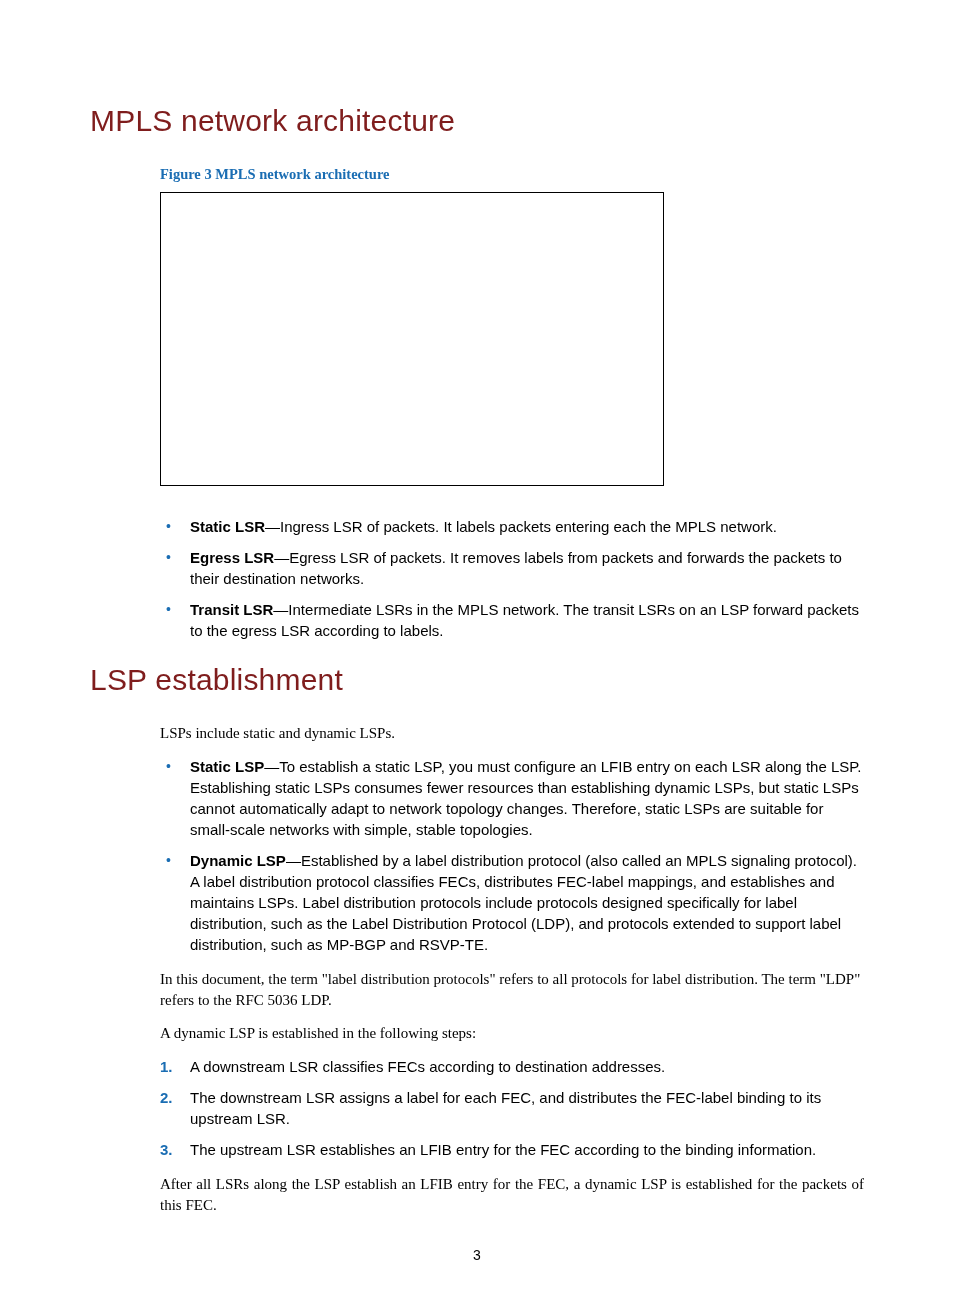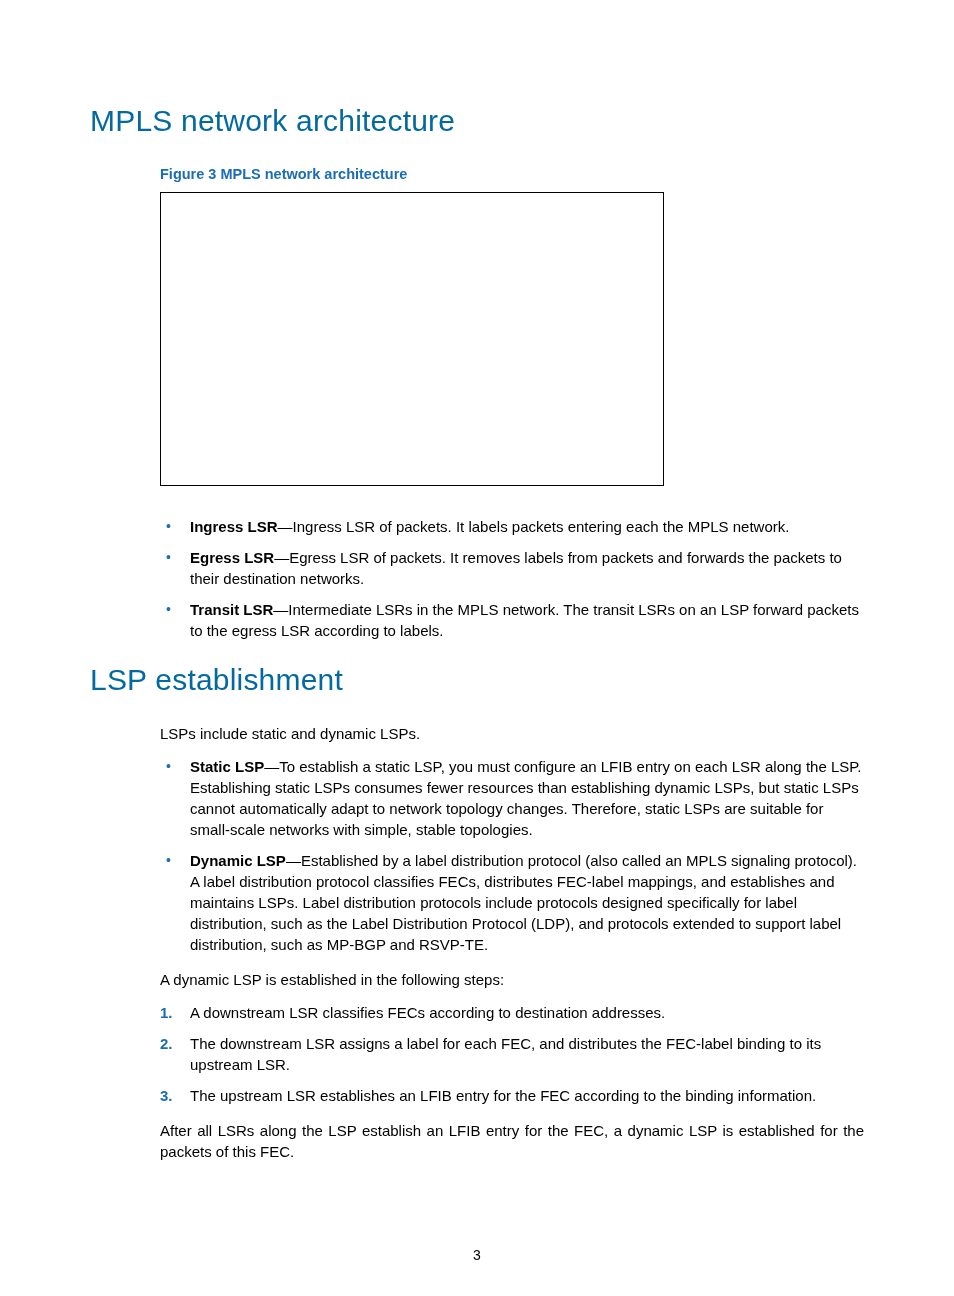--- a/index.html
+++ b/index.html
@@ -15,41 +15,41 @@
   }
   .page {
     box-sizing: border-box;
     width: 954px;
     min-height: 1296px;
     padding: 100px 90px 40px 90px;
     position: relative;
   }
   h1.section {
     font-weight: 300;
-    color: #0369a1;
+    color: #7f1d1d;
     font-size: 30px;
     margin: 0 0 22px 0;
     letter-spacing: 0.2px;
   }
   .indent {
     margin-left: 70px;
   }
   .fig-caption {
     color: #1a6db3;
     font-weight: 700;
     font-size: 14.5px;
     margin: 0 0 8px 0;
   }
   .fig-box {
     border: 1px solid #000;
     width: 502px;
     height: 292px;
     margin-bottom: 30px;
   }
-  p { margin: 0 0 12px 0; }
+  p { margin: 0 0 12px 0; font-family: Liberation Serif, serif; }
   ul.bul {
     list-style: none;
     padding: 0;
     margin: 0 0 14px 0;
   }
   ul.bul > li {
     position: relative;
     padding-left: 30px;
     margin-bottom: 10px;
   }
@@ -99,21 +99,21 @@
 
   <h1 class="section">MPLS network architecture</h1>
 
   <div class="indent">
     <p class="fig-caption">Figure 3 MPLS network architecture</p>
     <div class="fig-box"></div>
 
 
     <ul class="bul">
       <li>
-        <span class="b">Ingress LSR</span><span>—Ingress LSR of packets. It labels packets entering each the MPLS network.</span>
+        <span class="b">Static LSR</span><span>—Ingress LSR of packets. It labels packets entering each the MPLS network.</span>
       </li>
       <li>
         <span class="b">Egress LSR</span><span>—Egress LSR of packets. It removes labels from packets and forwards the packets to their destination networks.</span>
       </li>
       <li>
         <span class="b">Transit LSR</span><span>—Intermediate LSRs in the MPLS network. The transit LSRs on an LSP forward packets to the egress LSR according to labels.</span>
       </li>
     </ul>
   </div>
 
@@ -124,20 +124,21 @@
 
     <ul class="bul">
       <li>
         <span class="b">Static LSP</span><span>—To establish a static LSP, you must configure an LFIB entry on each LSR along the LSP. Establishing static LSPs consumes fewer resources than establishing dynamic LSPs, but static LSPs cannot automatically adapt to network topology changes. Therefore, static LSPs are suitable for small-scale networks with simple, stable topologies.</span>
       </li>
       <li>
         <span class="b">Dynamic LSP</span><span>—Established by a label distribution protocol (also called an MPLS signaling protocol). A label distribution protocol classifies FECs, distributes FEC-label mappings, and establishes and maintains LSPs. Label distribution protocols include protocols designed specifically for label distribution, such as the Label Distribution Protocol (LDP), and protocols extended to support label distribution, such as MP-BGP and RSVP-TE.</span>
       </li>
     </ul>
 
+    <p>In this document, the term "label distribution protocols" refers to all protocols for label distribution. The term "LDP" refers to the RFC 5036 LDP.</p>
     <p>A dynamic LSP is established in the following steps:</p>
 
     <ol class="num">
       <li>A downstream LSR classifies FECs according to destination addresses.</li>
       <li>The downstream LSR assigns a label for each FEC, and distributes the FEC-label binding to its upstream LSR.</li>
       <li>The upstream LSR establishes an LFIB entry for the FEC according to the binding information.</li>
     </ol>
 
     <p class="justify">After all LSRs along the LSP establish an LFIB entry for the FEC, a dynamic LSP is established for the packets of this FEC.</p>
   </div>

